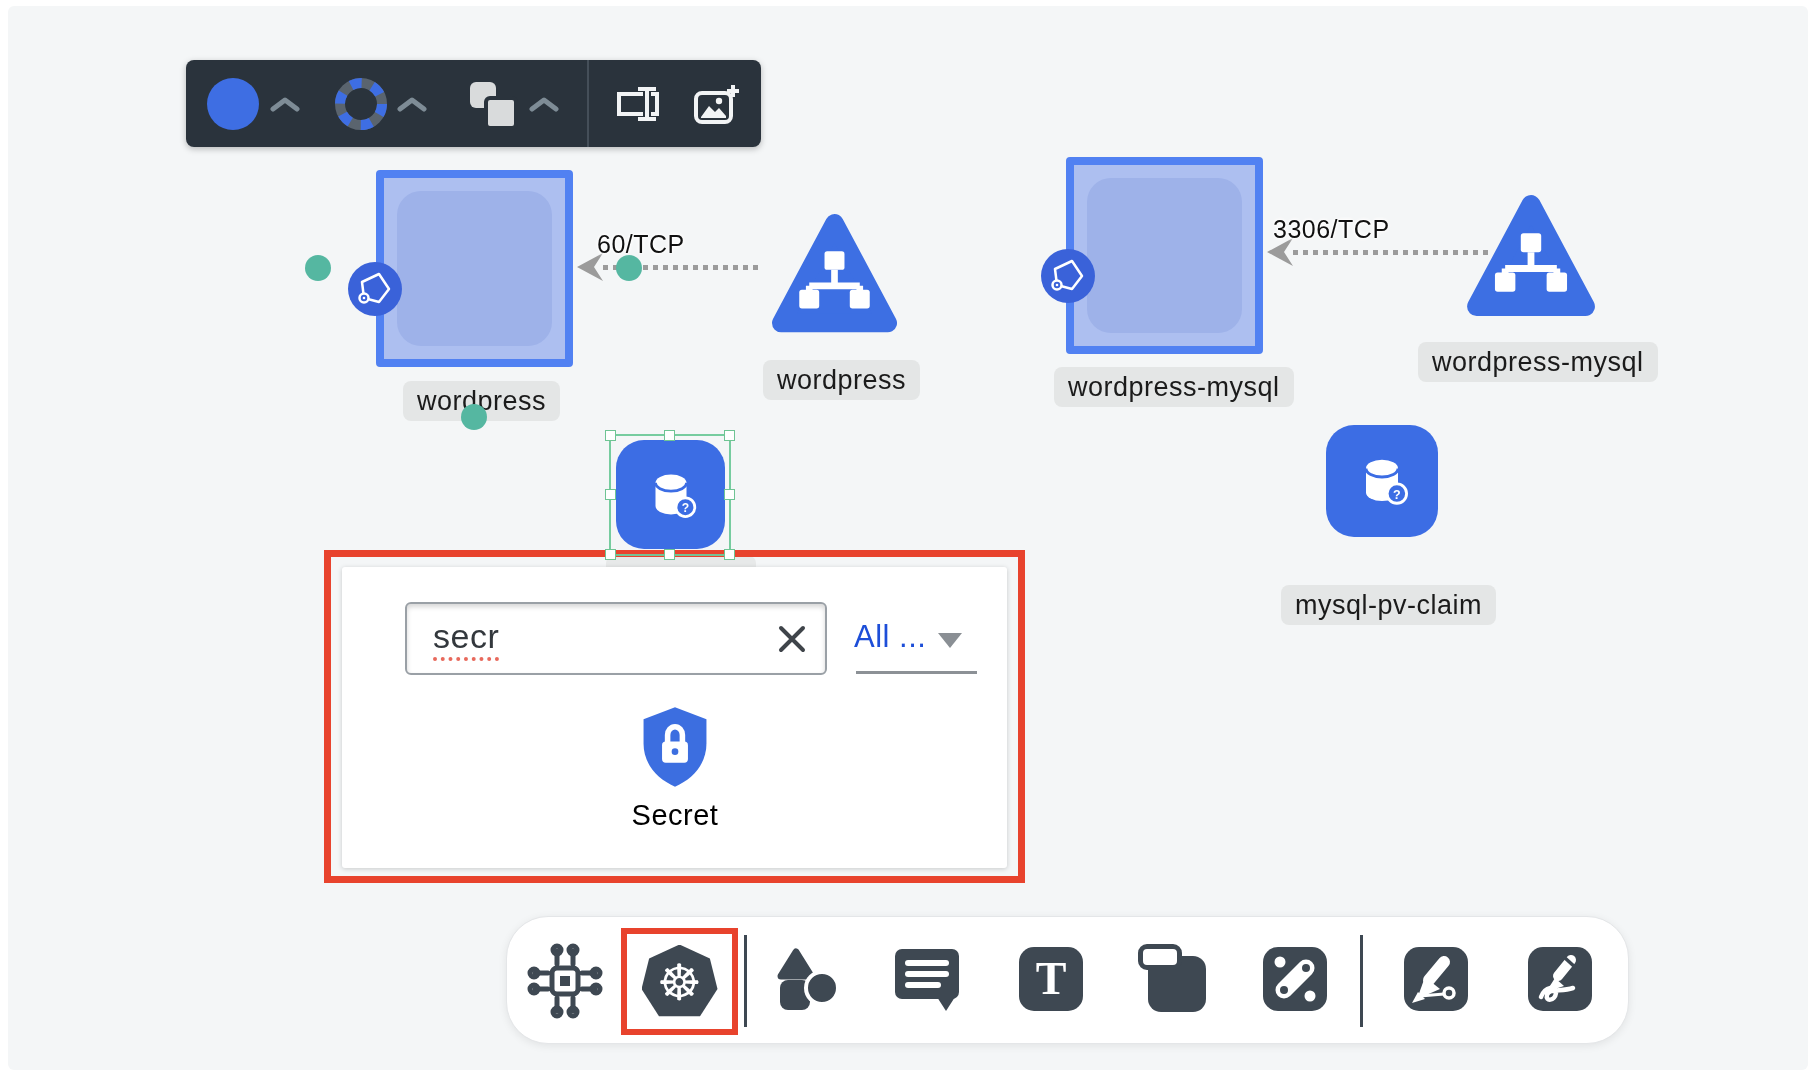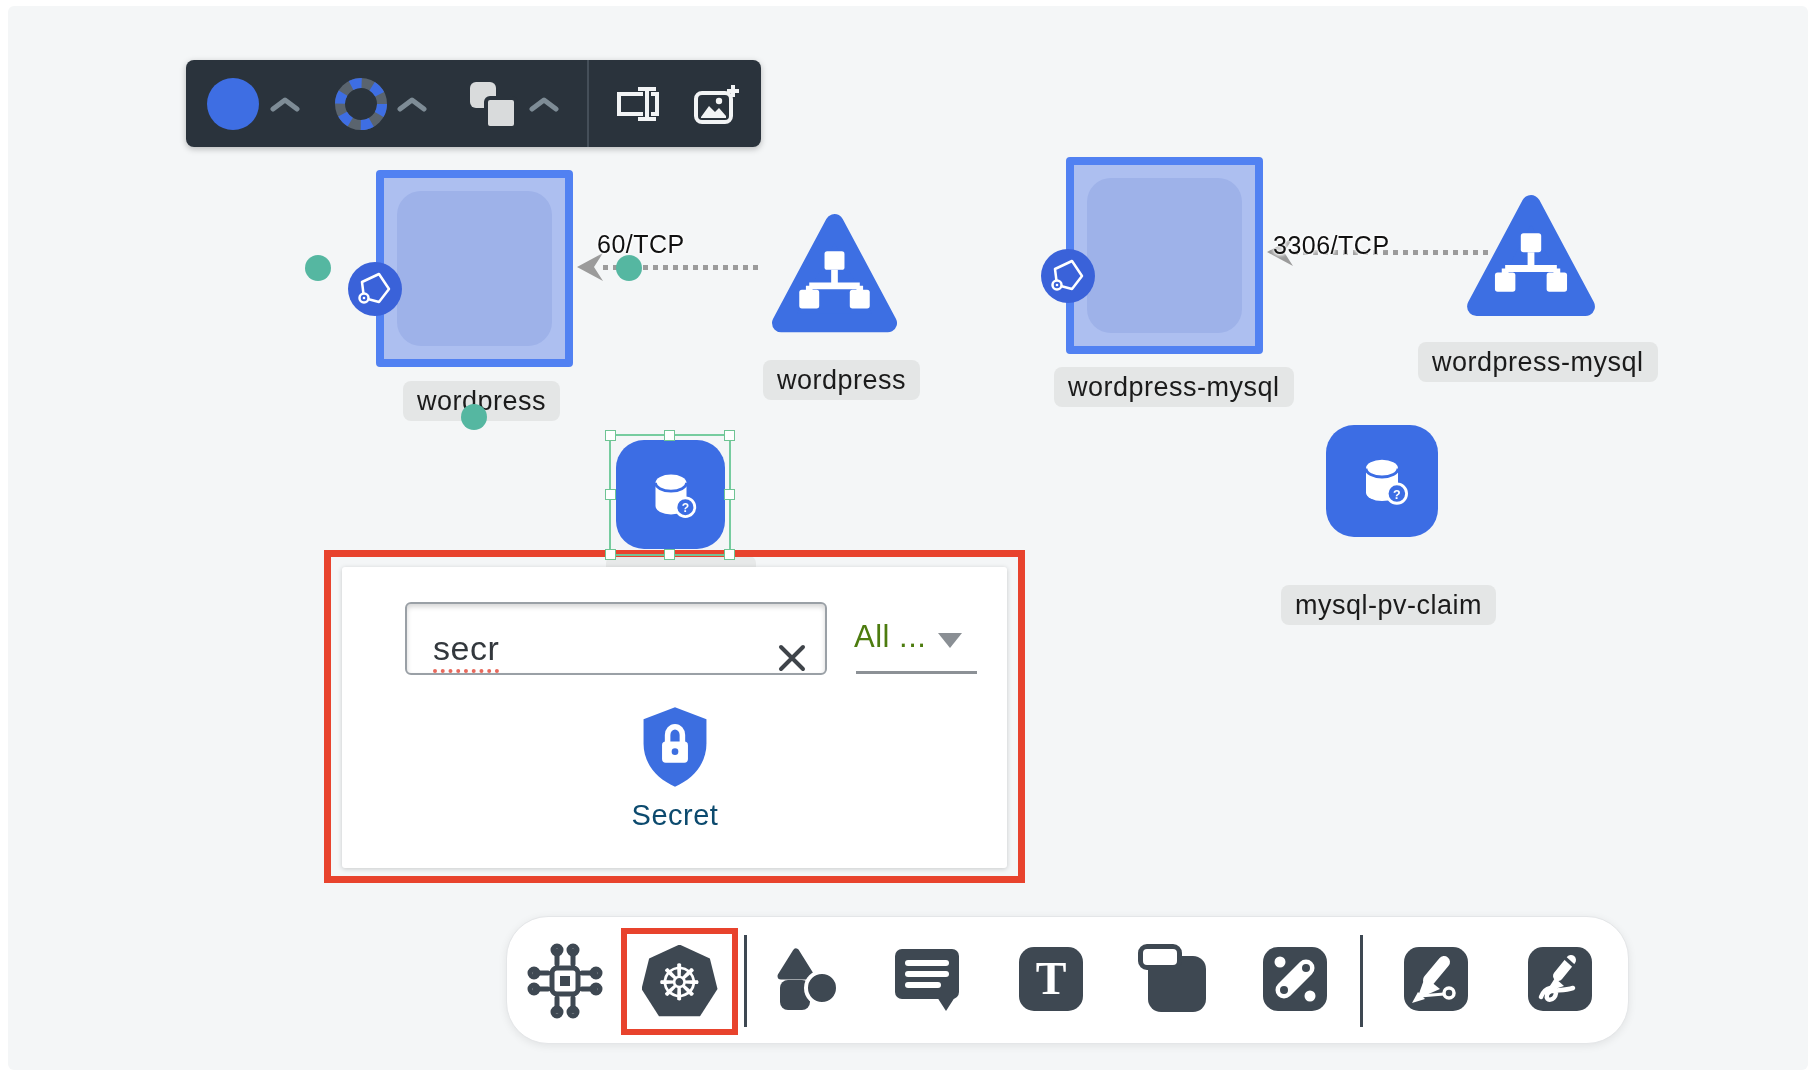--- a/index.html
+++ b/index.html
@@ -37,31 +37,31 @@
   .handle{position:absolute;width:11px;height:11px;background:#fff;border:1.5px solid #6fc494;box-sizing:border-box;}
 
   
   .hidden-label{position:absolute;left:598px;top:550px;width:150px;height:13px;
       background:#e7e9e9;border-radius:7px 7px 0 0;z-index:4;}
   .popup-frame{position:absolute;left:316px;top:544px;width:701px;height:333px;
       border:7px solid #e8432d;box-sizing:border-box;z-index:5;}
   .popup-card{position:absolute;left:11px;top:10px;width:665px;height:301px;background:#fff;
       box-shadow:0 1px 5px rgba(0,0,0,.18);border-radius:3px;}
   .search-box{position:absolute;left:63px;top:35px;width:422px;height:73px;border:2px solid #9aa0a6;
-      border-radius:6px;box-sizing:border-box;background:#fff;display:flex;align-items:flex-end;
+      border-radius:6px;box-sizing:border-box;background:#fff;display:flex;align-items:center;
       box-shadow:inset 0 3px 5px rgba(0,0,0,.16);}
   .query{margin-left:26px;font-size:34px;color:#33383d;letter-spacing:.5px;
       border-bottom:4px dotted #e8695c;padding-bottom:1px;}
   .clear-x{margin-left:auto;margin-right:18px;width:30px;height:30px;cursor:pointer;}
-  .filter-text{position:absolute;left:512px;top:52px;font-size:31px;color:#4d7c0f;letter-spacing:.5px;}
+  .filter-text{position:absolute;left:512px;top:52px;font-size:31px;color:#1d4ed8;letter-spacing:.5px;}
   .filter-caret{position:absolute;left:596px;top:66px;width:0;height:0;
       border-left:12px solid transparent;border-right:12px solid transparent;border-top:15px solid #8a8f94;}
   .filter-underline{position:absolute;left:514px;top:104px;width:121px;height:2.5px;background:#8c9196;}
   .result-label{position:absolute;left:252px;top:232px;width:162px;text-align:center;
-      font-size:29px;color:#0c4a6e;letter-spacing:.5px;}
+      font-size:29px;color:#000000;letter-spacing:.5px;}
 
   
   .bottom-bar{position:absolute;left:498px;top:910px;width:1123px;height:128px;background:#fff;
       border:1px solid #e4e6e8;border-radius:42px;box-shadow:0 2px 8px rgba(0,0,0,.08);z-index:3;box-sizing:border-box;}
   .bb-div{position:absolute;top:18px;width:3px;height:92px;background:#3e4852;}
   .tool-sq{position:absolute;width:64px;height:64px;border-radius:15px;background:#3e4852;
       display:flex;align-items:center;justify-content:center;}
   .red-box{position:absolute;left:114px;top:11px;width:117px;height:107px;border:6px solid #e8432d;
       box-sizing:border-box;display:flex;align-items:center;justify-content:center;}
   .heptagon{width:76px;height:74px;background:#3e4852;display:flex;align-items:center;justify-content:center;
@@ -152,21 +152,21 @@
         <circle cx="16" cy="36" r="4.5" fill="#3a62d9" stroke="#fff" stroke-width="2.5"></circle>
         <circle cx="16" cy="36" r="1.3" fill="#fff"></circle>
       </svg>
     </div>
     <div class="node-label" style="left:1046px;top:361px;">wordpress-mysql</div>
 
     <div class="edge-line" style="left:1285px;top:244px;width:198px;"></div>
     <svg class="abs" style="left:1255px;top:230px;" width="30" height="32" viewBox="0 0 30 32">
       <polygon points="30,2 4,16 30,30 21,16" fill="#9b9b9b"></polygon>
     </svg>
-    <div class="edge-label" style="left:1265px;top:209px;margin-top:16px;">3306/TCP</div>
+    <div class="edge-label" style="left:1265px;top:209px;">3306/TCP</div>
 
     <svg class="abs" style="left:1455px;top:185px;" width="136" height="136" viewBox="0 0 100 100">
       <path d="M50 10 L90 85 L10 85 Z" fill="#3d6fe3" stroke="#3d6fe3" stroke-width="14" stroke-linejoin="round"></path>
       <rect x="42.5" y="31" width="15" height="14" rx="2" fill="#fff"></rect>
       <path d="M50 45 V57 M31 57 H69 M31 57 V61 M69 57 V61" stroke="#fff" stroke-width="5" fill="none"></path>
       <rect x="23.5" y="60" width="15" height="14" rx="2" fill="#fff"></rect>
       <rect x="61.5" y="60" width="15" height="14" rx="2" fill="#fff"></rect>
     </svg>
     <div class="node-label" style="left:1410px;top:336px;">wordpress-mysql</div>
 

